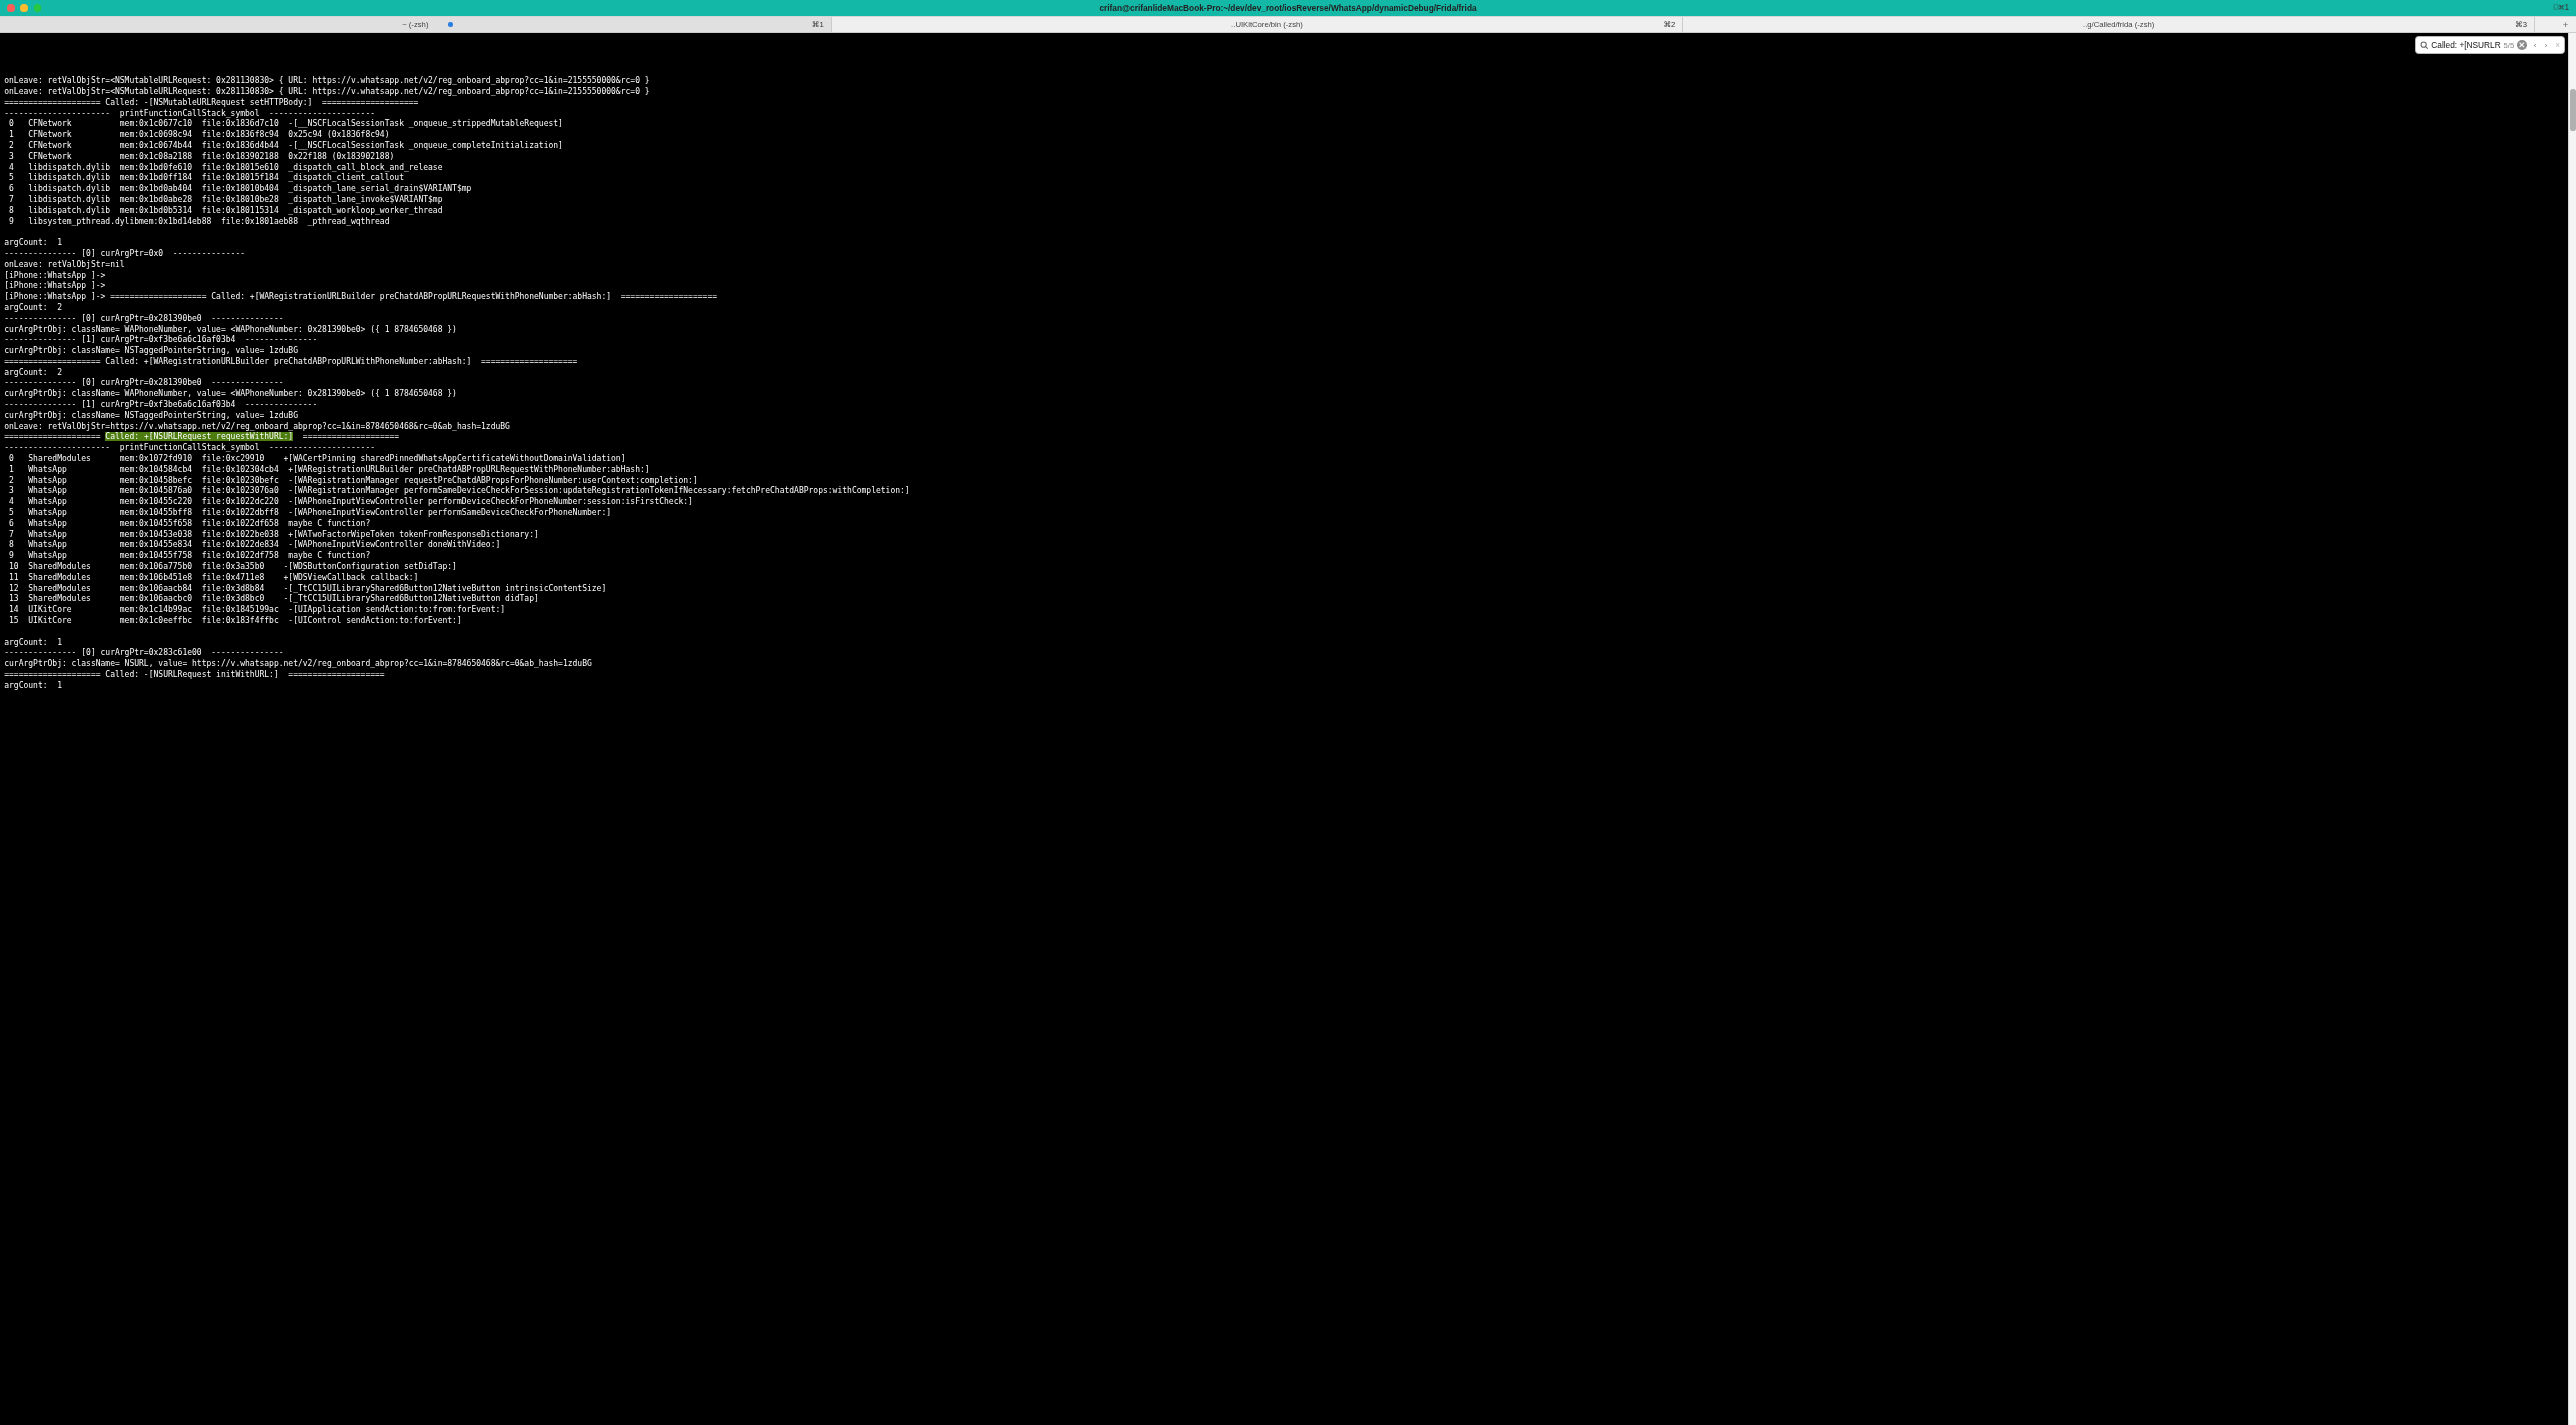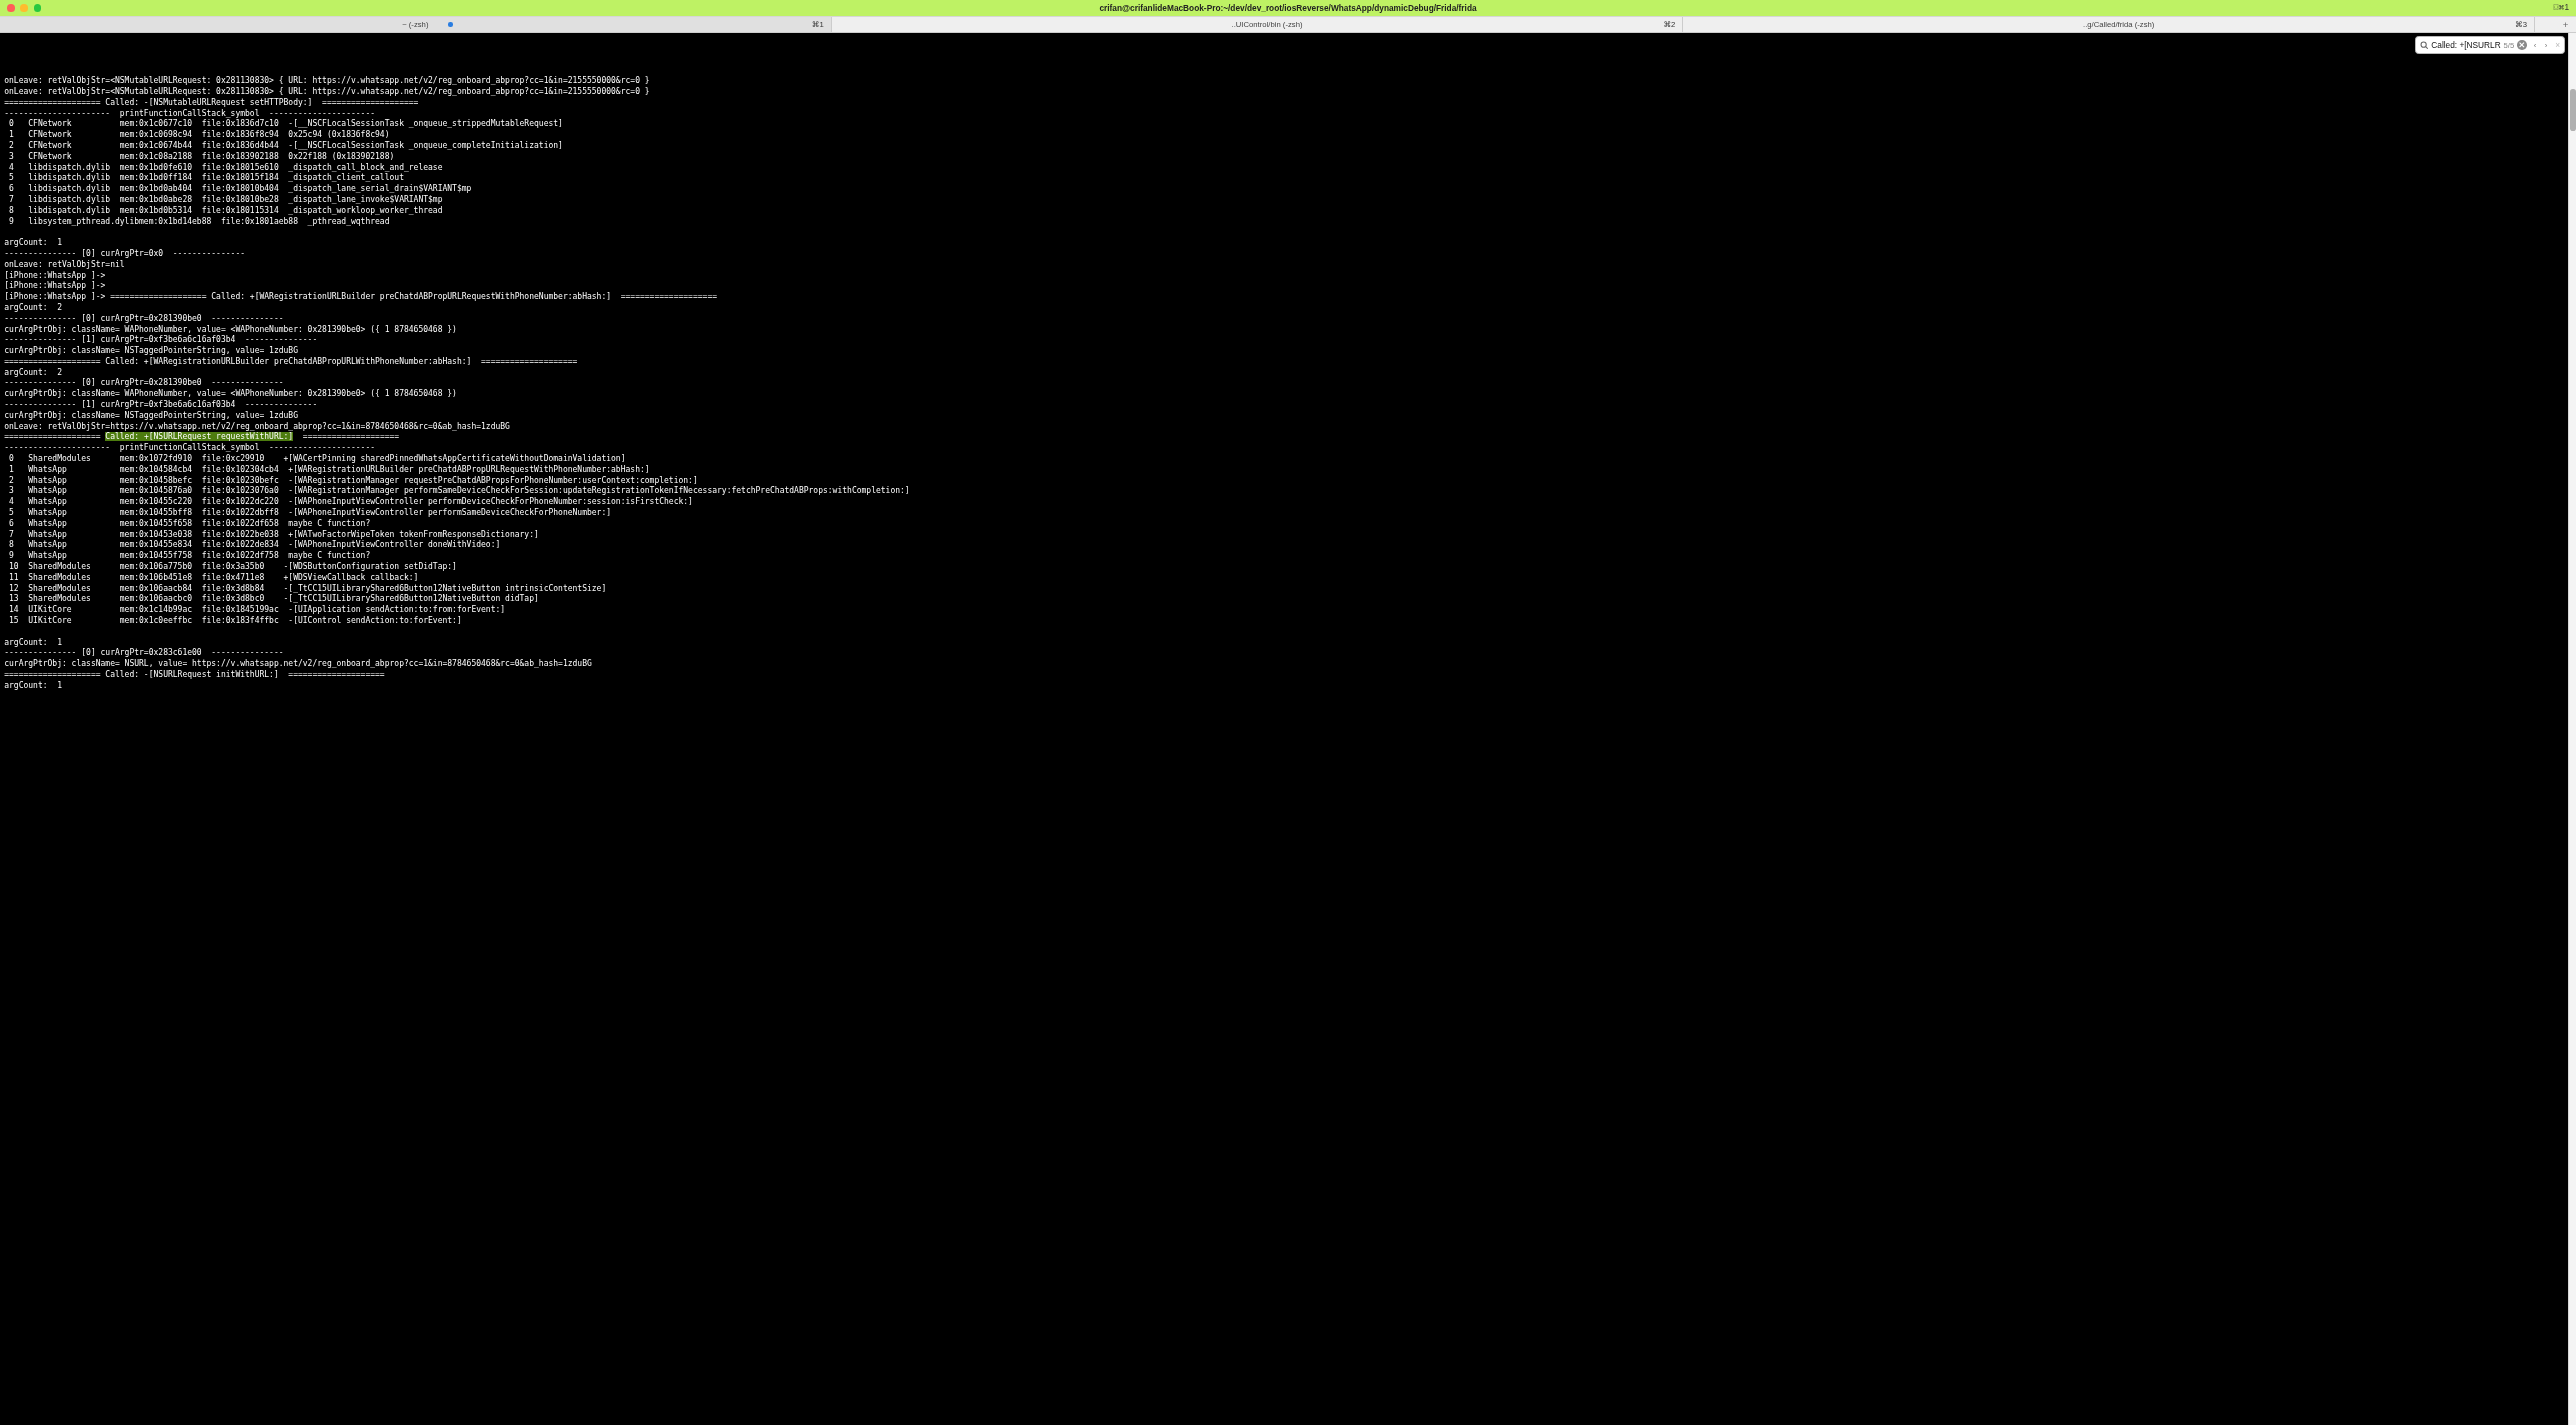--- a/index.html
+++ b/index.html
@@ -9,21 +9,21 @@
     font-family: -apple-system, BlinkMacSystemFont, "Helvetica Neue", Arial, sans-serif;
     overflow: hidden;
   }
   .window {
     width: 100%; height: 100%;
     display: flex; flex-direction: column;
     background: #fff;
   }
   .titlebar {
     height: 16.7px;
-    background: #bef264;
+    background: #14b8a6;
     border-bottom: 0.7px solid #d6d6d6;
     display: flex; align-items: center;
     position: relative;
     font-size: 8.3px;
   }
   .traffic-lights {
     display: flex; gap: 5.6px; margin-left: 7px;
   }
   .tl { width: 7.7px; height: 7.7px; border-radius: 50%; }
   .tl.red { background: #ff5f57; }
@@ -150,21 +150,21 @@
     <div class="titlebar-shortcut">⌼⌘1</div>
   </div>
 
   <div class="tabs">
     <div class="tab active">
       <span>~ (-zsh)</span>
       <span class="tab-dot"></span>
       <span class="tab-shortcut">⌘1</span>
     </div>
     <div class="tab">
-      <span>..UIControl/bin (-zsh)</span>
+      <span>..UIKitCore/bin (-zsh)</span>
       <span class="tab-shortcut">⌘2</span>
     </div>
     <div class="tab">
       <span>..g/Called/frida (-zsh)</span>
       <span class="tab-shortcut">⌘3</span>
     </div>
     <div class="tab-add">+</div>
   </div>
 
   <div class="terminal-wrap">

